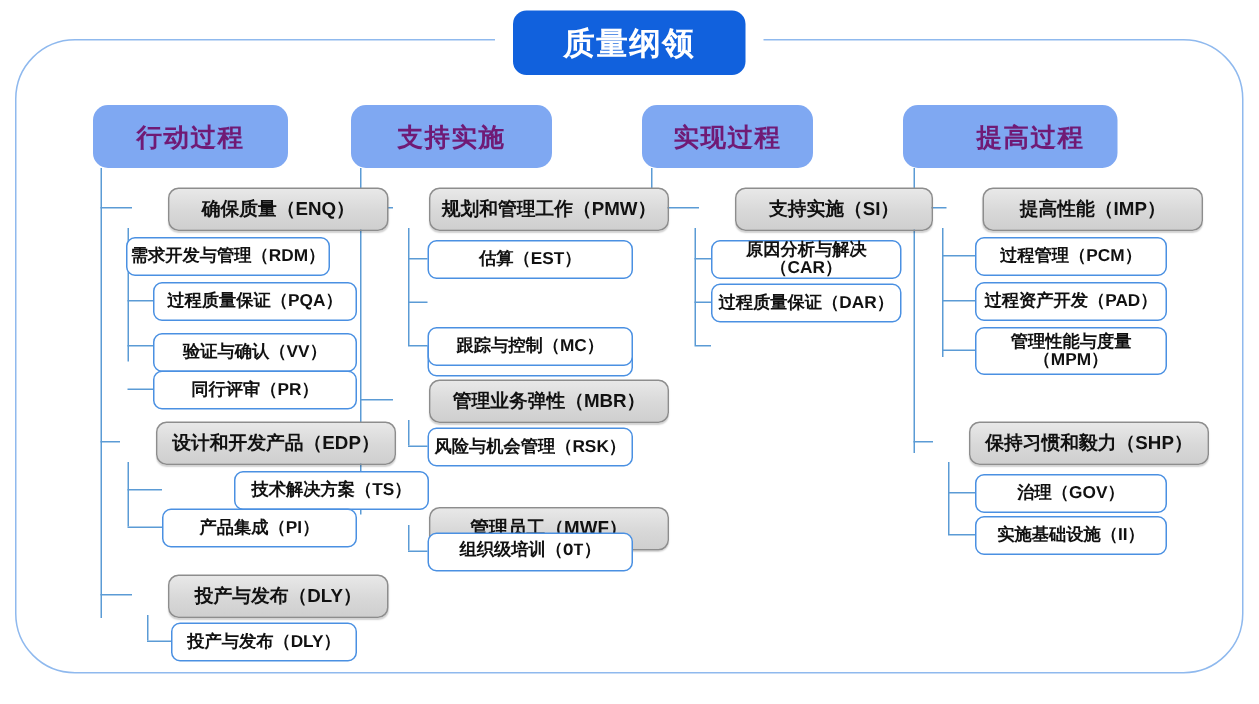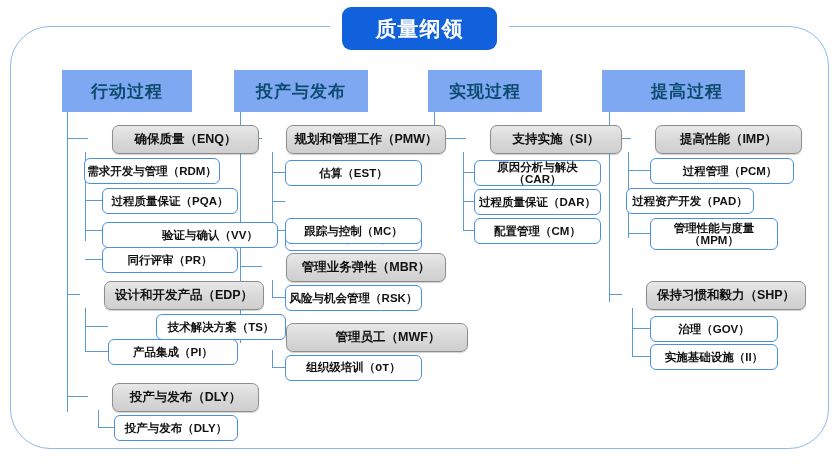--- a/index.html
+++ b/index.html
@@ -35,23 +35,23 @@
   }
   
   .title-mask{
     position:absolute;top:20px;height:18px;background:#ffffff;z-index:4;
   }
 
   
   .col-head{
     position:absolute;height:42px;
     background:#7fa8f2;
-    border-radius:0;
+    border-radius:10px;
     display:flex;align-items:center;justify-content:center;
-    color:#0c4a6e;font-size:17px;font-weight:bold;letter-spacing:1px;
+    color:#701a75;font-size:17px;font-weight:bold;letter-spacing:1px;
     z-index:3;
   }
 
   
   .grp{
     position:absolute;height:27px;
     background:linear-gradient(180deg,#e8e8e8 0%,#d8d8d8 55%,#cfcfcf 100%);
     border:1.3px solid #8d8d8d;
     border-radius:7px;
     display:flex;align-items:center;justify-content:center;
@@ -99,85 +99,84 @@
   <div class="ln h" style="left:67px;top:396px;width:21px;"></div>
 
   <div class="grp" style="left:88px;top:125px;width:145px;">确保质量（ENQ）</div>
   <div class="ln v" style="left:85px;top:152px;height:89px;"></div>
   <div class="ln h" style="left:85px;top:170px;width:17px;"></div>
   <div class="ln h" style="left:85px;top:200px;width:17px;"></div>
   <div class="ln h" style="left:85px;top:230px;width:17px;"></div>
   <div class="ln h" style="left:85px;top:259px;width:17px;"></div>
   <div class="leaf" style="left:84px;top:158px;width:134px;">需求开发与管理（RDM）</div>
   <div class="leaf" style="left:102px;top:188px;width:134px;">过程质量保证（PQA）</div>
-  <div class="leaf" style="left:102px;top:222px;width:134px;padding-left:40px;">验证与确认（VV）</div>
+  <div class="leaf" style="left:102px;top:222px;width:134px;">验证与确认（VV）</div>
   <div class="leaf" style="left:102px;top:247px;width:134px;">同行评审（PR）</div>
 
   <div class="grp" style="left:80px;top:281px;width:158px;">设计和开发产品（EDP）</div>
   <div class="ln v" style="left:85px;top:308px;height:43px;"></div>
   <div class="ln h" style="left:85px;top:326px;width:23px;"></div>
   <div class="ln h" style="left:85px;top:351px;width:23px;"></div>
   <div class="leaf" style="left:108px;top:314px;width:128px;margin-left:48px;">技术解决方案（TS）</div>
   <div class="leaf" style="left:108px;top:339px;width:128px;">产品集成（PI）</div>
 
   <div class="grp" style="left:88px;top:383px;width:145px;">投产与发布（DLY）</div>
   <div class="ln v" style="left:98px;top:410px;height:17px;"></div>
   <div class="ln h" style="left:98px;top:427px;width:16px;"></div>
   <div class="leaf" style="left:114px;top:415px;width:122px;">投产与发布（DLY）</div>
 
-  <div class="col-head" style="left:234px;top:70px;width:134px;">投产与发布</div>
+  <div class="col-head" style="left:234px;top:70px;width:134px;">支持实施</div>
   <div class="ln v" style="left:240px;top:112px;height:231px;"></div>
   <div class="ln h" style="left:240px;top:138px;width:22px;"></div>
   <div class="ln h" style="left:240px;top:266px;width:22px;"></div>
   <div class="ln h" style="left:240px;top:336px;width:22px;"></div>
 
   <div class="grp" style="left:262px;top:125px;width:158px;">规划和管理工作（PMW）</div>
   <div class="ln v" style="left:272px;top:152px;height:78px;"></div>
   <div class="ln h" style="left:272px;top:172px;width:13px;"></div>
   <div class="ln h" style="left:272px;top:201px;width:13px;"></div>
   <div class="ln h" style="left:272px;top:230px;width:13px;"></div>
   <div class="leaf" style="left:285px;top:160px;width:135px;">估算（EST）</div>
   <div class="leaf" style="left:285px;top:189px;width:135px;margin-top:36px;">策划（PLAN）</div>
   <div class="leaf" style="left:285px;top:218px;width:135px;">跟踪与控制（MC）</div>
 
   <div class="grp" style="left:262px;top:253px;width:158px;">管理业务弹性（MBR）</div>
   <div class="ln v" style="left:272px;top:280px;height:17px;"></div>
   <div class="ln h" style="left:272px;top:297px;width:13px;"></div>
   <div class="leaf" style="left:285px;top:285px;width:135px;">风险与机会管理（RSK）</div>
 
-  <div class="grp" style="left:262px;top:323px;width:158px;padding-left:22px;">管理员工（MWF）</div>
+  <div class="grp" style="left:262px;top:338px;width:158px;">管理员工（MWF）</div>
   <div class="ln v" style="left:272px;top:350px;height:17px;"></div>
   <div class="ln h" style="left:272px;top:367px;width:13px;"></div>
   <div class="leaf" style="left:285px;top:355px;width:135px;font-family:Liberation Mono, monospace;">组织级培训（OT）</div>
 
   <div class="col-head" style="left:428px;top:70px;width:114px;">实现过程</div>
   <div class="ln v" style="left:434px;top:112px;height:26px;"></div>
   <div class="ln h" style="left:434px;top:138px;width:32px;"></div>
 
   <div class="grp" style="left:466px;top:125px;width:130px;">支持实施（SI）</div>
   <div class="ln v" style="left:463px;top:152px;height:78px;"></div>
   <div class="ln h" style="left:463px;top:172px;width:11px;"></div>
   <div class="ln h" style="left:463px;top:201px;width:11px;"></div>
   <div class="ln h" style="left:463px;top:230px;width:11px;"></div>
   <div class="leaf" style="left:474px;top:160px;width:125px;">原因分析与解决（CAR）</div>
   <div class="leaf" style="left:474px;top:189px;width:125px;">过程质量保证（DAR）</div>
-  <div class="leaf" style="left:474px;top:218px;width:125px;">配置管理（CM）</div>
 
   <div class="col-head" style="left:602px;top:70px;width:116px;padding-left:27px;">提高过程</div>
   <div class="ln v" style="left:609px;top:112px;height:190px;"></div>
   <div class="ln h" style="left:609px;top:138px;width:22px;"></div>
   <div class="ln h" style="left:609px;top:294px;width:13px;"></div>
 
   <div class="grp" style="left:631px;top:125px;width:145px;">提高性能（IMP）</div>
   <div class="ln v" style="left:628px;top:152px;height:86px;"></div>
   <div class="ln h" style="left:628px;top:170px;width:22px;"></div>
   <div class="ln h" style="left:628px;top:200px;width:22px;"></div>
   <div class="ln h" style="left:628px;top:233px;width:22px;"></div>
-  <div class="leaf" style="left:650px;top:158px;width:126px;padding-left:16px;">过程管理（PCM）</div>
-  <div class="leaf" style="left:626px;top:188px;width:126px;">过程资产开发（PAD）</div>
+  <div class="leaf" style="left:650px;top:158px;width:126px;">过程管理（PCM）</div>
+  <div class="leaf" style="left:650px;top:188px;width:126px;">过程资产开发（PAD）</div>
   <div class="leaf two-line" style="left:650px;top:218px;width:126px;">管理性能与度量<br>（MPM）</div>
 
   <div class="grp" style="left:622px;top:281px;width:158px;">保持习惯和毅力（SHP）</div>
   <div class="ln v" style="left:632px;top:308px;height:48px;"></div>
   <div class="ln h" style="left:632px;top:328px;width:18px;"></div>
   <div class="ln h" style="left:632px;top:356px;width:18px;"></div>
   <div class="leaf" style="left:650px;top:316px;width:126px;">治理（GOV）</div>
   <div class="leaf" style="left:650px;top:344px;width:126px;">实施基础设施（II）</div>
 
 </div>

